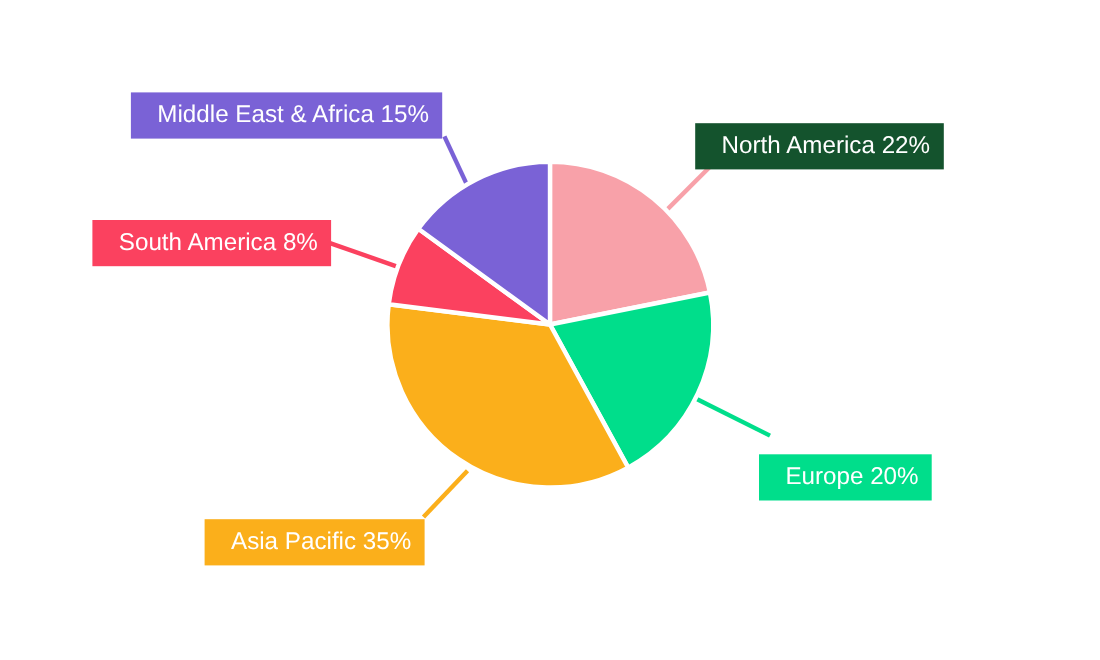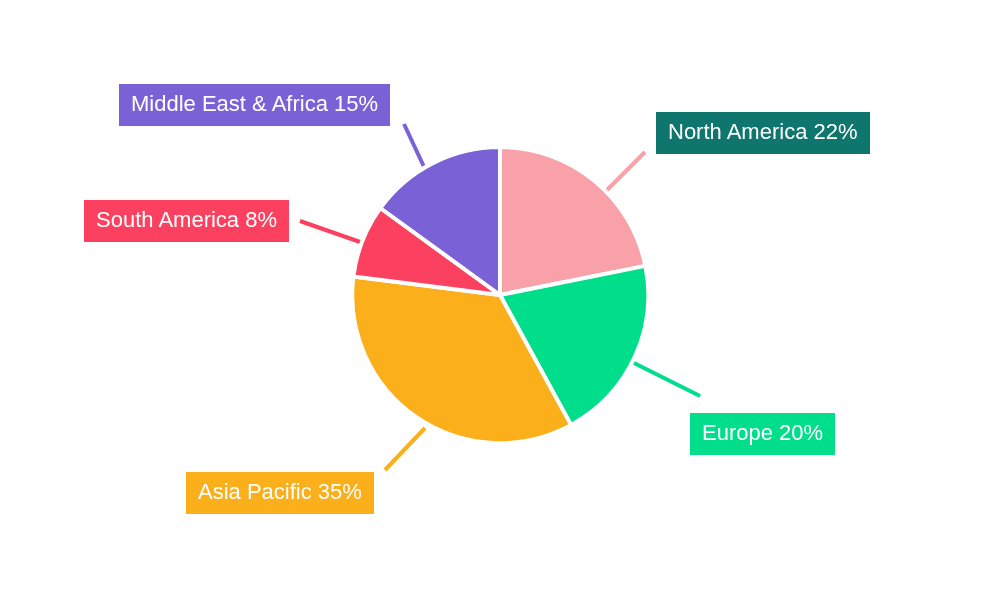--- a/index.html
+++ b/index.html
@@ -26,24 +26,24 @@
     width: 1000px;
     height: 600px;
   }
   .label-box {
     position: absolute;
     color: #ffffff;
     font-family: "Liberation Sans", sans-serif;
     font-size: 22px;
     line-height: 1;
     white-space: nowrap;
-    padding: 9px 12px 11px 12px;
+    padding: 9px 12px 11px 24px;
     box-sizing: border-box;
   }
-  .lbl-north-america { left: 632px; top: 112px; background: #0f766e; margin-left: 24px; }
+  .lbl-north-america { left: 632px; top: 112px; background: #14532d; }
   .lbl-europe        { left: 690px; top: 374px; background: #00DE8B; margin-top: 39px; }
   .lbl-asia-pacific  { left: 186px; top: 472px; background: #FBAF1B; }
   .lbl-south-america { left: 84px;  top: 200px; background: #FB415F; text-align: right; }
   .lbl-middle-east   { left: 119px; top: 84px;  background: #7A62D6; }
 </style>
 </head>
 <body>
 
 <div id="chart-root">
 

